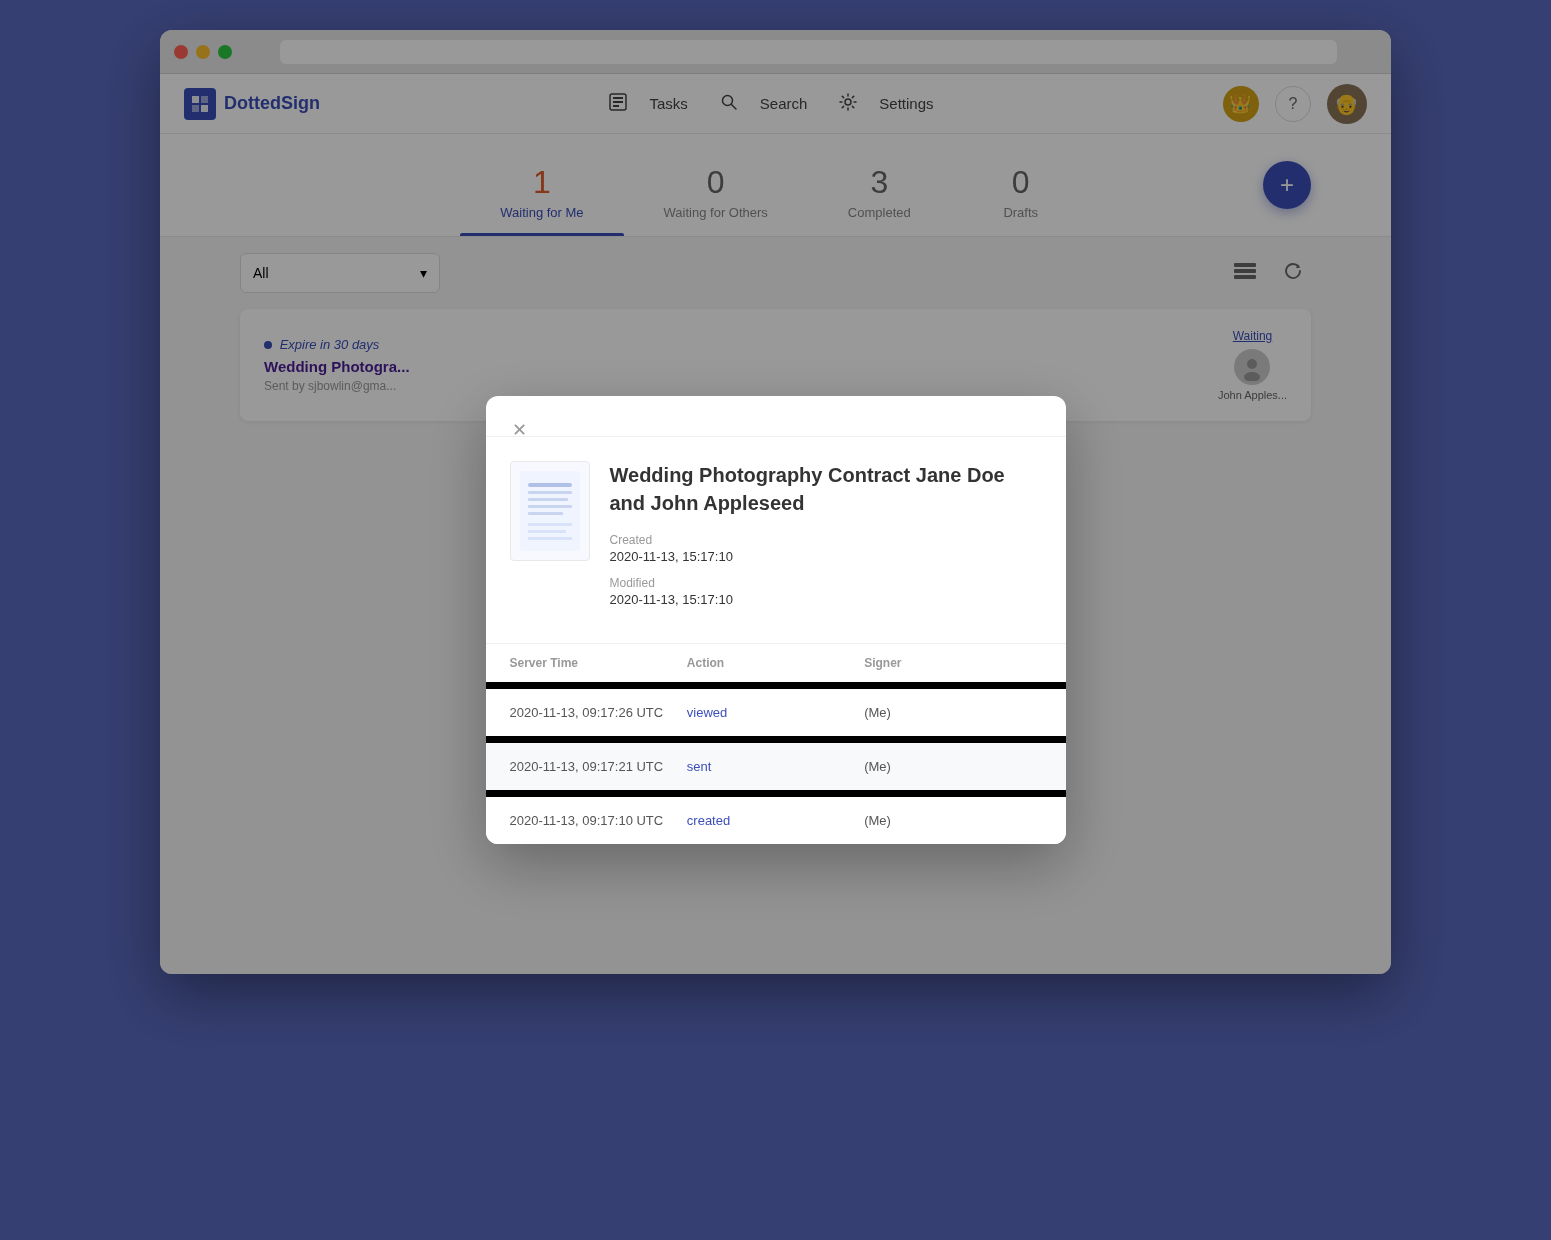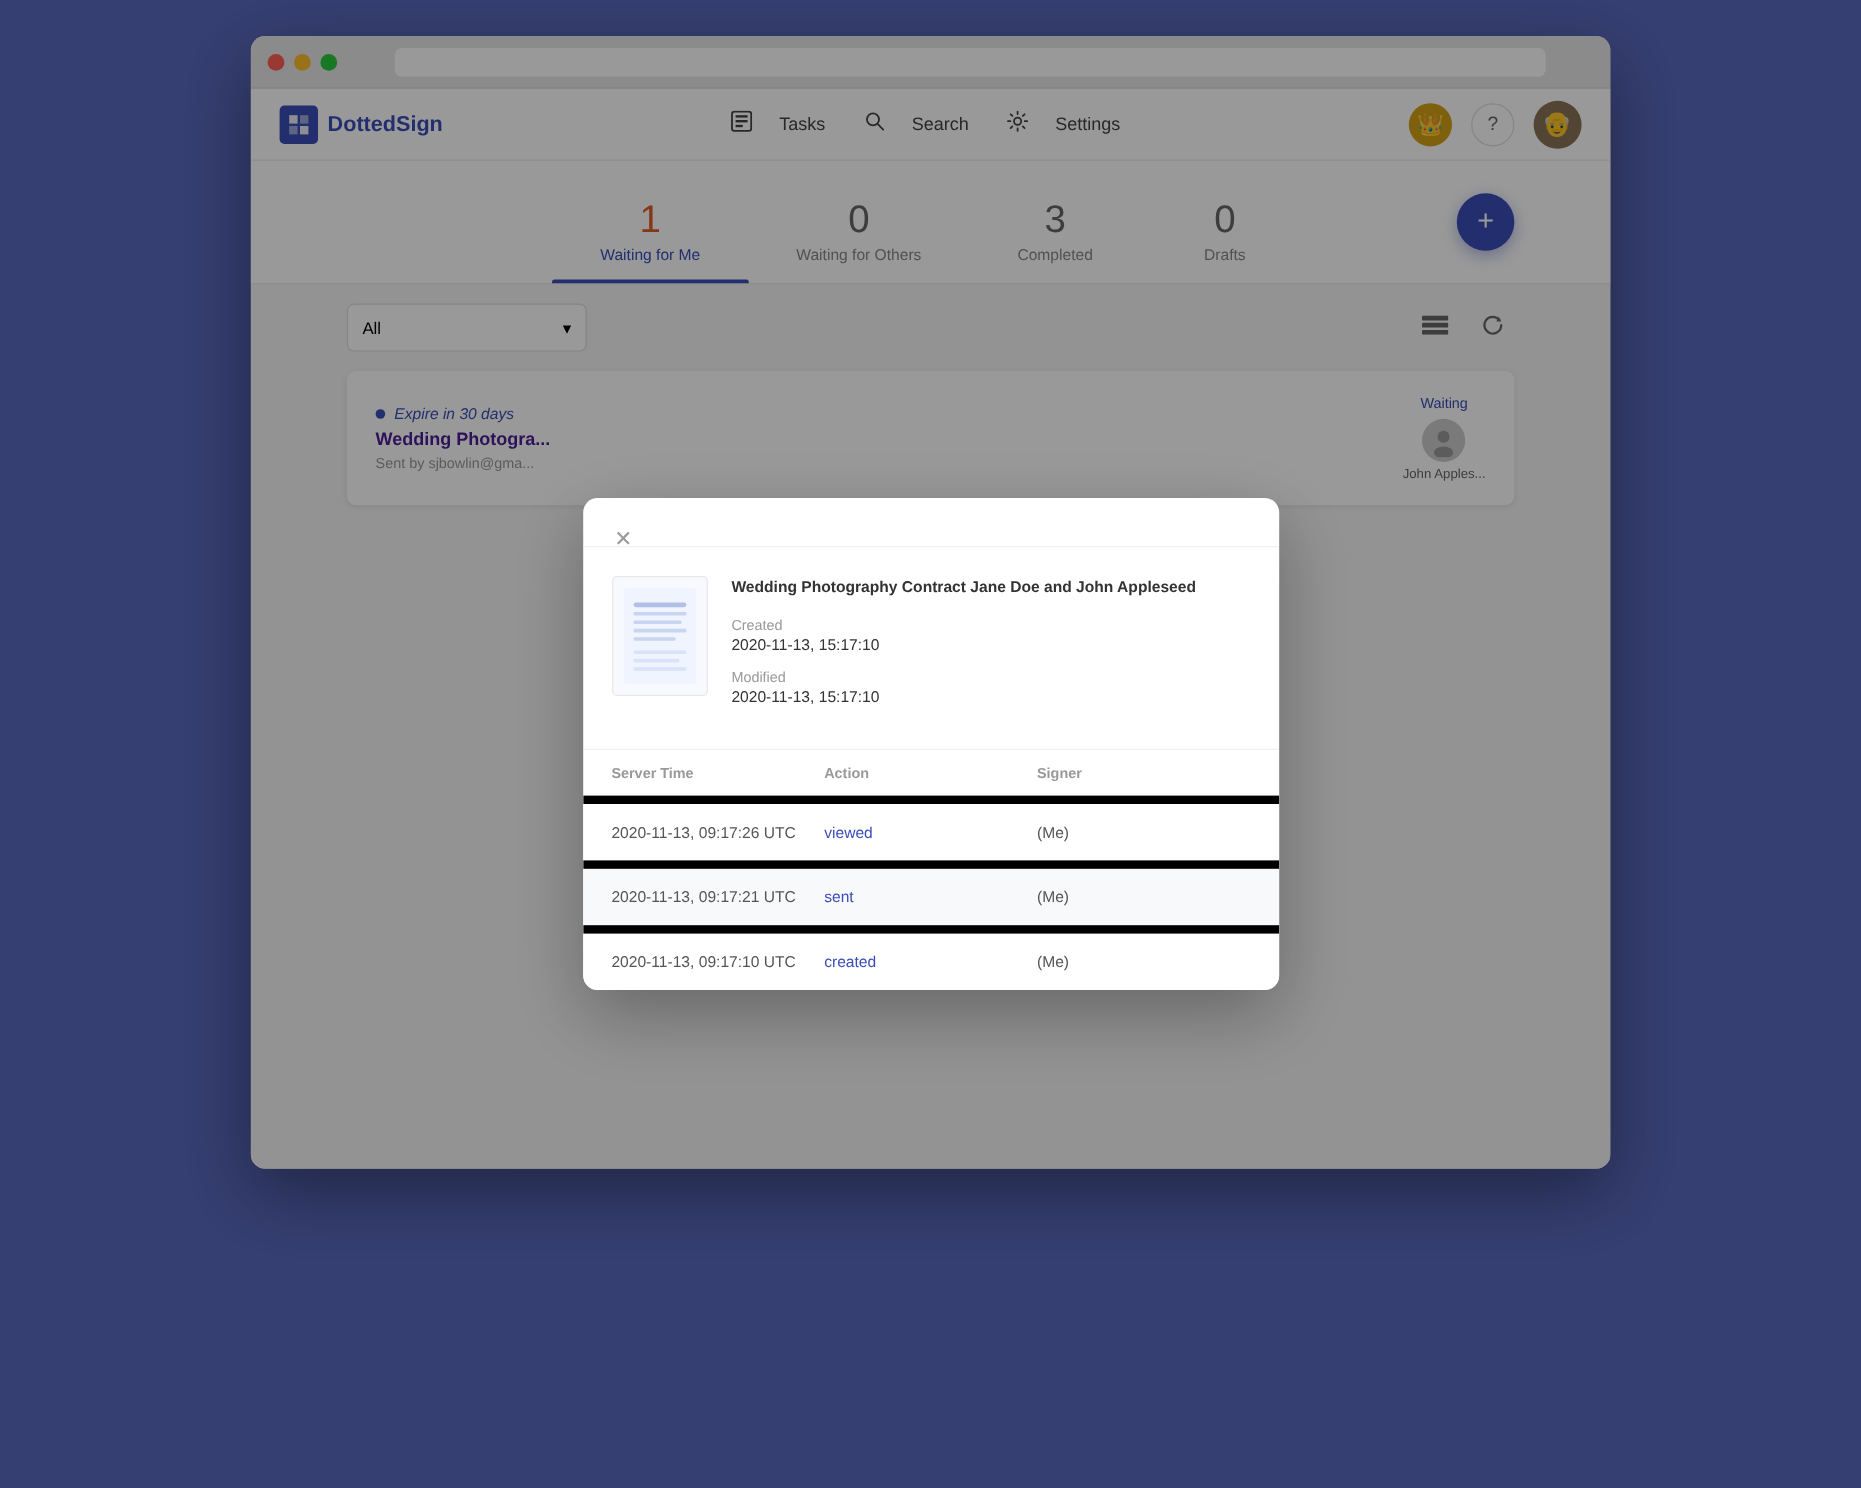--- a/index.html
+++ b/index.html
@@ -6,21 +6,21 @@
     body {
       font-family: -apple-system, BlinkMacSystemFont, 'Segoe UI', sans-serif;
       background: #5b6abf;
       width: 1551px;
       height: 1240px;
       overflow: hidden;
     }
 
     
     .mac-window {
-      width: 1133px;
+      width: 1231px;
       margin: 30px auto 0;
       background: #f0f0f0;
       border-radius: 12px;
       box-shadow: 0 20px 60px rgba(0,0,0,0.4);
       overflow: hidden;
     }
     .mac-titlebar {
       background: #e8e8e8;
       height: 44px;
       display: flex;
@@ -242,20 +242,21 @@
       color: #999;
       margin-top: 4px;
     }
     .doc-status {
       text-align: center;
     }
     .status-label {
       font-size: 12px;
       color: #3b4eb8;
       margin-bottom: 6px;
+      text-decoration: underline;
     }
     .status-avatar {
       width: 36px; height: 36px;
       background: #ccc;
       border-radius: 50%;
       margin: 0 auto;
       display: flex; align-items: center; justify-content: center;
       font-size: 18px;
     }
     .status-name {
@@ -317,21 +318,21 @@
       flex-shrink: 0;
       overflow: hidden;
     }
     .doc-thumbnail svg {
       width: 60px; height: 80px;
     }
     .doc-details {
       flex: 1;
     }
     .doc-details-title {
-      font-size: 13px;
+      font-size: 20px;
       font-weight: 600;
       color: #333;
       line-height: 1.4;
       margin-bottom: 16px;
     }
     .detail-label {
       font-size: 12px;
       color: #999;
       margin-bottom: 2px;
     }

